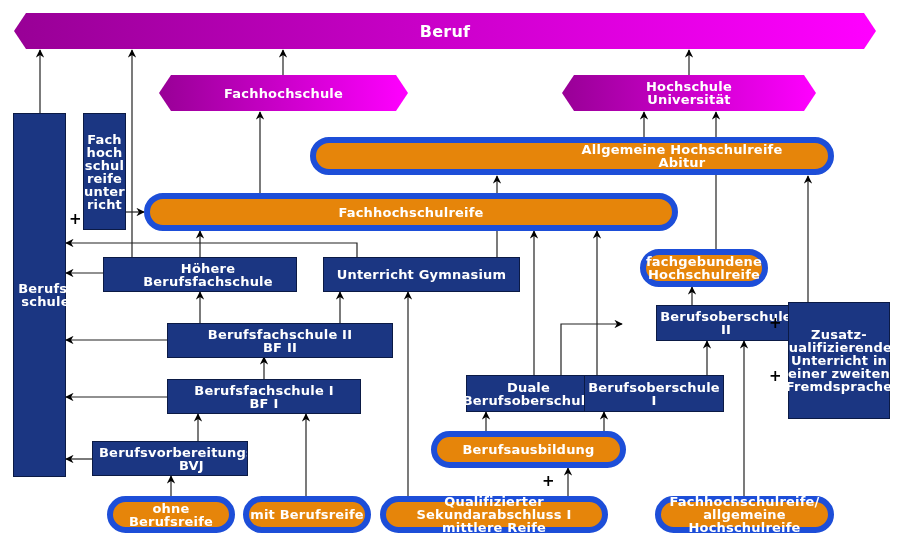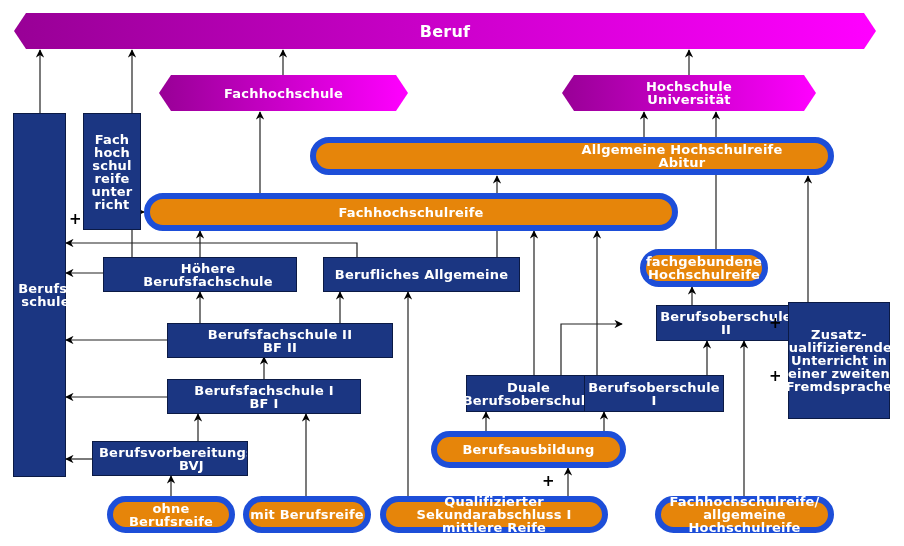--- a/index.html
+++ b/index.html
@@ -83,28 +83,28 @@
 <div class="node orange" style="left:431px;top:431px;width:195px;height:37px;">Berufsausbildung</div>
 <div class="node orange" style="left:107px;top:496px;width:128px;height:37px;">ohne Berufsreife</div>
 <div class="node orange" style="left:243px;top:496px;width:128px;height:37px;">mit Berufsreife</div>
 <div class="node orange" style="left:380px;top:496px;width:228px;height:37px;">Qualifizierter Sekundarabschluss I
 mittlere Reife</div>
 <div class="node orange" style="left:655px;top:496px;width:179px;height:37px;">Fachhochschulreife/
 allgemeine Hochschulreife</div>
 
 <div class="node blue" style="left:13px;top:113px;width:53px;height:364px;padding-left:12px;">Berufs-
 schule</div>
-<div class="node blue" style="left:83px;top:113px;width:58px;height:117px;">Fach
+<div class="node blue" style="left:83px;top:113px;width:43px;height:117px;">Fach
 hoch
 schul
 reife
 unter
 richt</div>
 <div class="node blue" style="left:103px;top:257px;width:194px;height:35px;padding-left:16px;">Höhere Berufsfachschule</div>
-<div class="node blue" style="left:323px;top:257px;width:197px;height:35px;">Berufliches Allgemeine</div>
+<div class="node blue" style="left:323px;top:257px;width:197px;height:35px;">Unterricht Gymnasium</div>
 <div class="node blue" style="left:167px;top:323px;width:226px;height:35px;">Berufsfachschule II
 BF II</div>
 <div class="node blue" style="left:167px;top:379px;width:194px;height:35px;">Berufsfachschule I
 BF I</div>
 <div class="node blue" style="left:92px;top:441px;width:156px;height:35px;justify-content:flex-start;overflow:hidden;padding-left:6px;">Berufsvorbereitungsjahr
 BVJ</div>
 <div class="node blue" style="left:443px;top:375px;width:125px;height:37px;margin-left:23px;">Duale
 Berufsoberschule</div>
 <div class="node blue" style="left:584px;top:375px;width:140px;height:37px;">Berufsoberschule I</div>
 <div class="node blue" style="left:622px;top:305px;width:140px;height:36px;margin-left:34px;">Berufsoberschule II</div>

